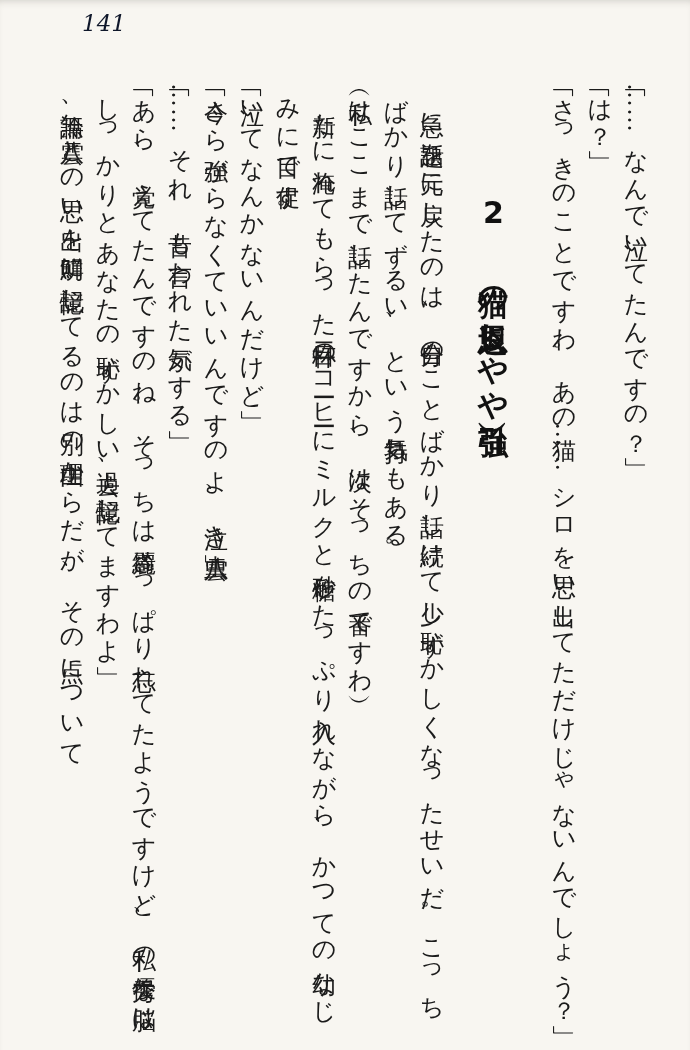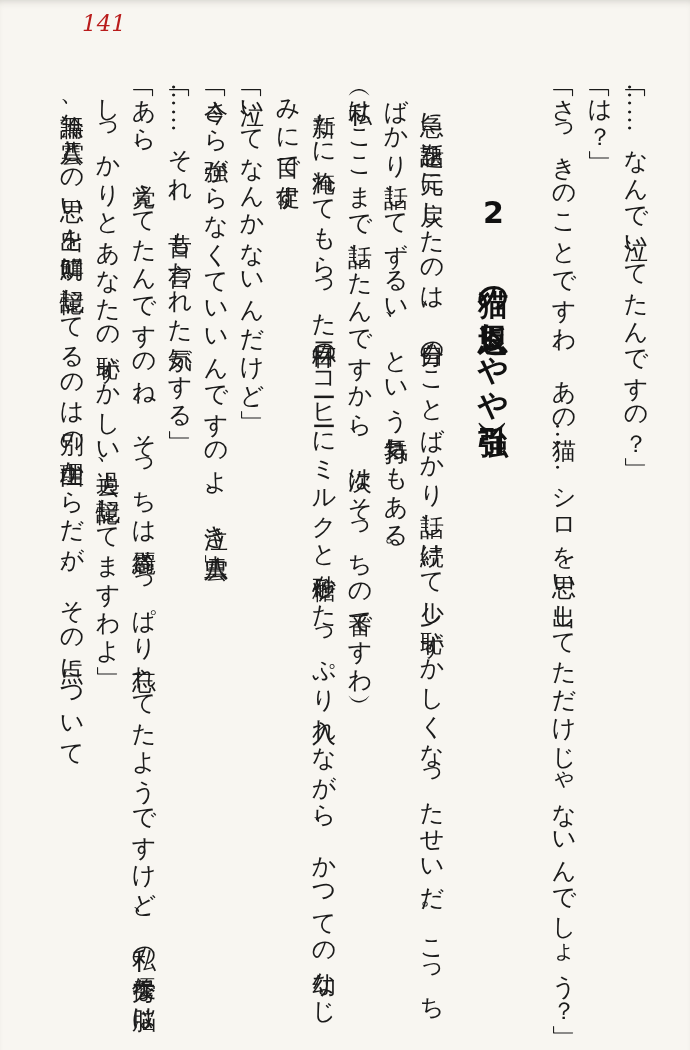--- a/index.html
+++ b/index.html
@@ -20,21 +20,21 @@
     overflow: hidden;
     box-shadow: inset 0 6px 8px -6px rgba(60,55,45,0.25);
   }
   .page-number {
     position: absolute;
     top: 10px;
     left: 82px;
     font-family: "DejaVu Serif", "Liberation Serif", serif;
     font-style: italic;
     font-size: 23px;
-    color: #b91c1c;
+    color: #0f172a;
   }
   .text-area {
     position: absolute;
     top: 82px;
     right: 36px;
     width: 630px;
     height: 952px;
     writing-mode: vertical-rl;
     text-orientation: mixed;
     font-family: "DejaVu Serif", "Liberation Serif", serif;

